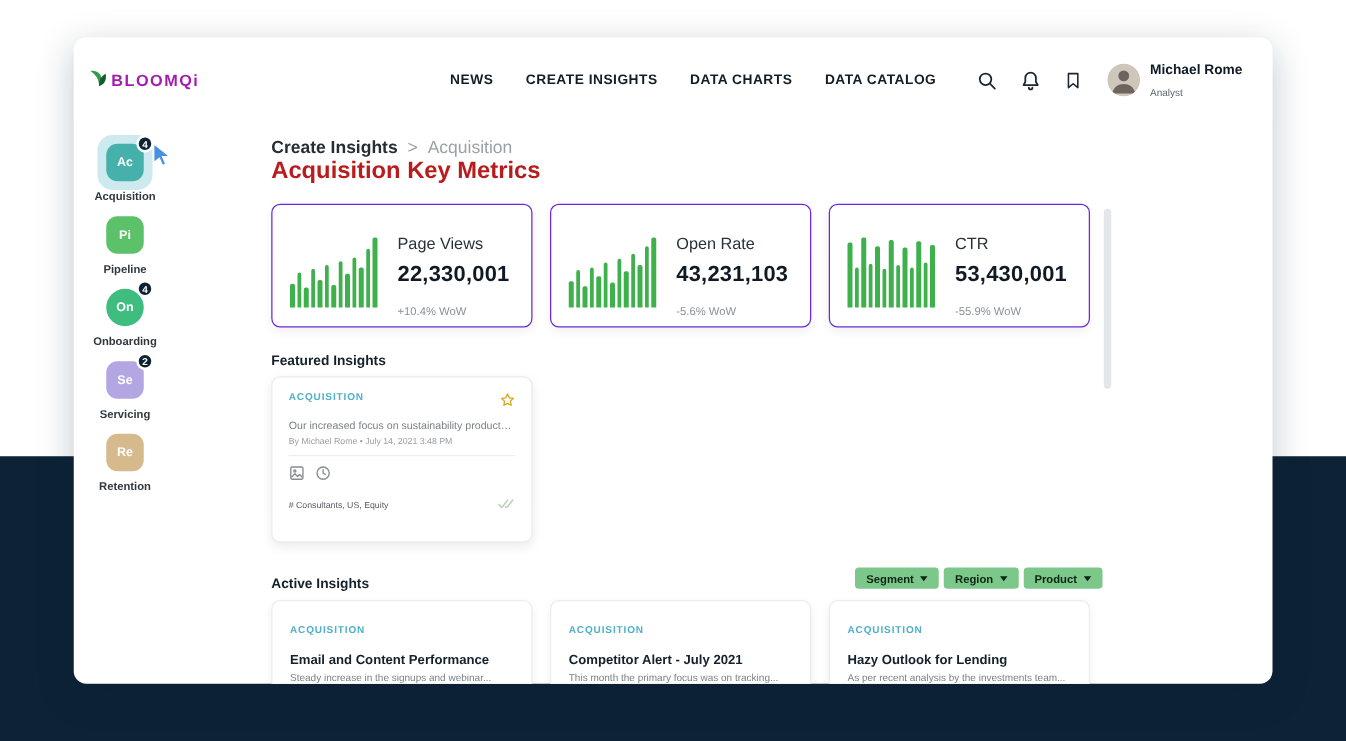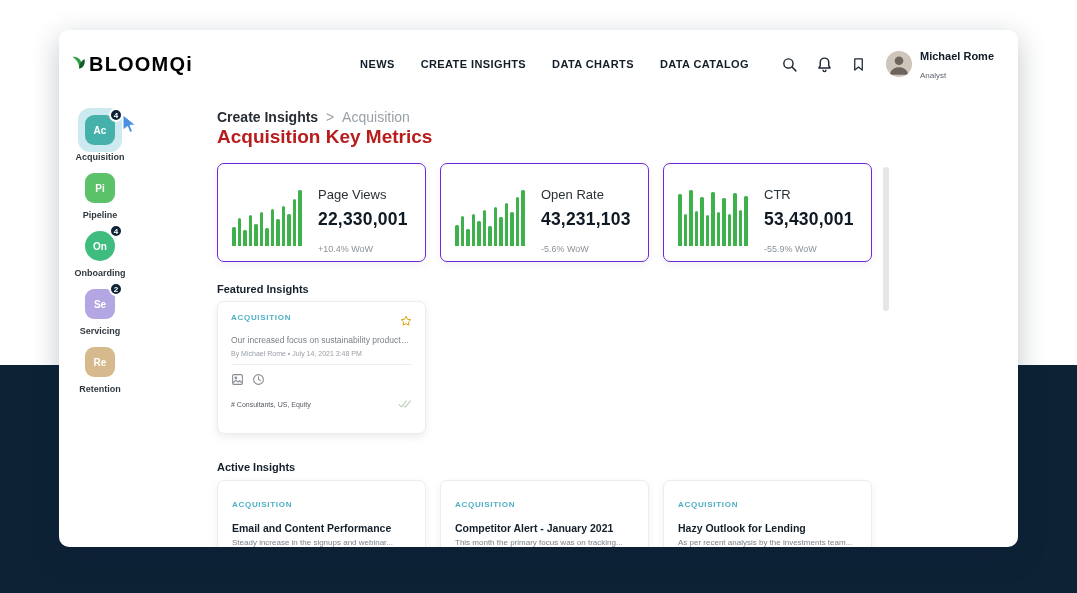--- a/index.html
+++ b/index.html
@@ -8,21 +8,21 @@
 
   .dark-band { position:absolute; left:0; top:365px; width:1077px; height:228px; background:#0e2236; }
 
   .window { position:absolute; left:59px; top:30px; width:959px; height:517px; background:#fff;
             border-radius:10px; box-shadow:0 8px 28px rgba(10,30,50,.25); overflow:hidden; }
 
   
   .header { position:absolute; top:0; left:0; right:0; height:68px; display:flex; align-items:center;
             padding:0 24px 0 12px; background:#fff; }
   .logo { display:flex; align-items:center; gap:3px; }
-  .logo-text { font-size:20px; font-weight:bold; letter-spacing:1.2px; color:#000000; }
+  .logo-text { font-size:13px; font-weight:bold; letter-spacing:1.2px; color:#a21caf; }
   .nav { margin-left:auto; display:flex; gap:26px; }
   .nav-item { font-size:11px; font-weight:bold; letter-spacing:.4px; color:#121d27; cursor:pointer; white-space:nowrap; }
   .header-icons { display:flex; align-items:center; gap:18px; margin-left:32px; }
   .hicon { display:flex; cursor:pointer; }
   .user { display:flex; align-items:center; gap:8px; margin-left:20px; cursor:pointer; }
   .avatar { width:26px; height:26px; border-radius:50%; background:#d8cfc4; overflow:hidden; display:flex; align-items:flex-end; justify-content:center; }
   .user-name { font-size:11px; font-weight:bold; color:#101b25; line-height:12px; }
   .user-role { font-size:8px; color:#5c656d; line-height:10px; }
 
   
@@ -299,29 +299,43 @@
       <span>
         <svg width="14" height="10" viewBox="0 0 24 16" fill="none" stroke="#bdd3ba" stroke-width="2.2" stroke-linecap="round" stroke-linejoin="round">
             <path d="M2 9l4 4 8-10"></path>
             <path d="M11 12l2 1 8-10"></path>
           </svg>
       </span>
     </div>
   </div>
 
   <div class="sec-head sec-active">Active Insights</div>
+  <div class="filters">
+    <span class="pill">
+        <span>Segment</span>
+        <span class="chev"></span>
+      </span>
+    <span class="pill">
+        <span>Region</span>
+        <span class="chev"></span>
+      </span>
+    <span class="pill">
+        <span>Product</span>
+        <span class="chev"></span>
+      </span>
+  </div>
 
   <div class="insight-card" style="left:158px;">
     <span class="category">ACQUISITION</span>
     <div class="i-title">Email and Content Performance</div>
     <div class="i-excerpt">Steady increase in the signups and webinar...</div>
   </div>
   <div class="insight-card" style="left:381px;">
     <span class="category">ACQUISITION</span>
-    <div class="i-title">Competitor Alert - January 2021</div>
+    <div class="i-title">Competitor Alert - July 2021</div>
     <div class="i-excerpt">This month the primary focus was on tracking...</div>
   </div>
   <div class="insight-card" style="left:604px;">
     <span class="category">ACQUISITION</span>
     <div class="i-title">Hazy Outlook for Lending</div>
     <div class="i-excerpt">As per recent analysis by the investments team...</div>
   </div>
 
 </div>
 

